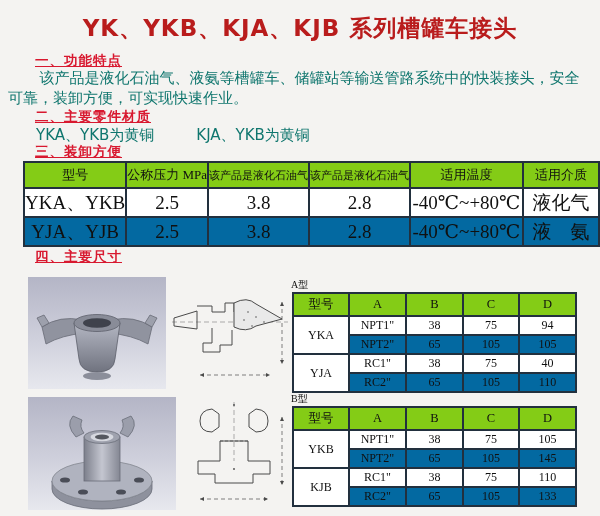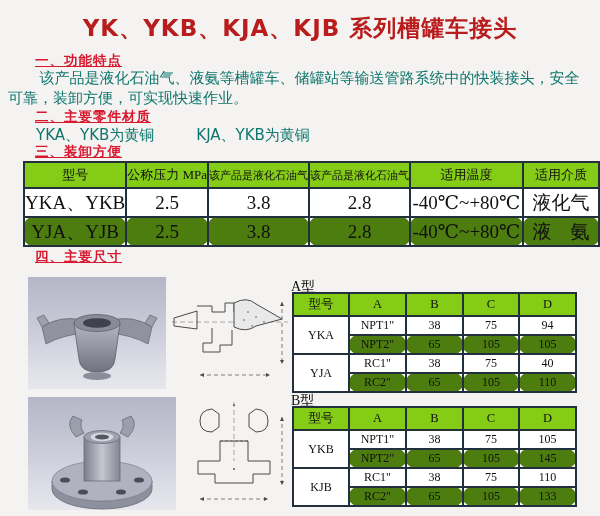--- a/index.html
+++ b/index.html
@@ -25,30 +25,30 @@
   .materials-line { left:36px; top:126px; }
   .materials-line span.gap { display:inline-block; width:42px; }
 
   table { border-collapse:collapse; table-layout:fixed; background:#fff; }
   th, td {
     border:2px solid #22303e; text-align:center; vertical-align:middle;
     padding:0; overflow:hidden; white-space:nowrap;
     font-family:"Liberation Serif","DejaVu Serif",serif; color:#101010;
   }
   th { background:#84cc16; font-weight:normal; }
-  td.yellow, tr.yellow td { background:#4d7c0f;border-radius:9px; }
+  td.yellow, tr.yellow td { background:#0369a1; }
 
   
   .perf-table { left:23px; top:161px; }
   .perf-table th { height:24px; font-size:13px; }
   .perf-table th.small { font-size:11px; }
   .perf-table td { height:27px; font-size:19px; }
 
   
-  .dim-label { font-size:14px; font-family:"Liberation Serif","DejaVu Serif",serif; color:#101010; }
+  .dim-label { font-size:10px; font-family:"Liberation Serif","DejaVu Serif",serif; color:#101010; }
   .dim-table th { height:21px; font-size:12.5px; }
   .dim-table td { height:17px; font-size:12px; }
 
   .photo-box {
     background:linear-gradient(180deg,#b4b5c6 0%,#cfd0dc 55%,#e7e8ee 100%);
   }
   .drawing-box { }
   svg { display:block; }
 </style>
 </head>

